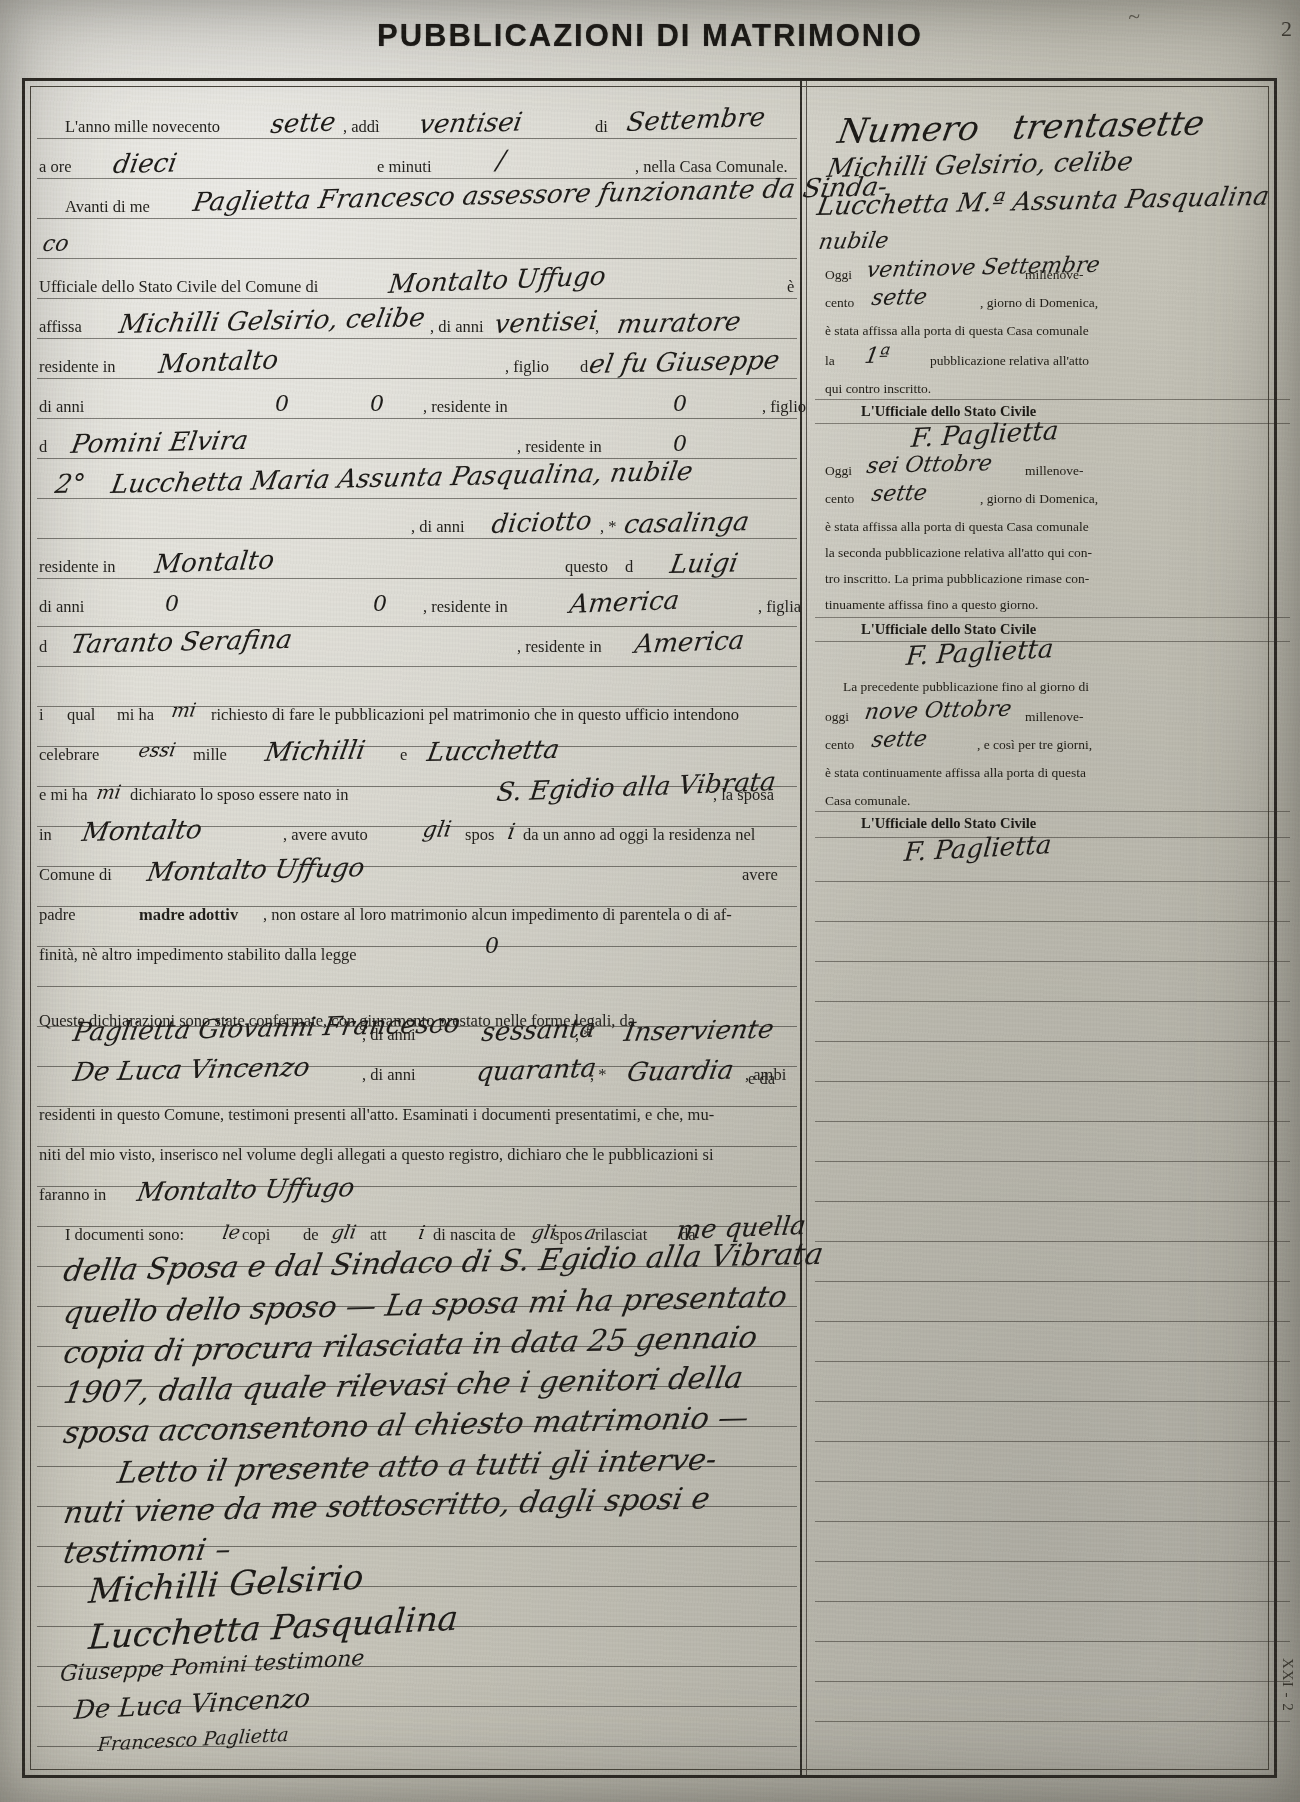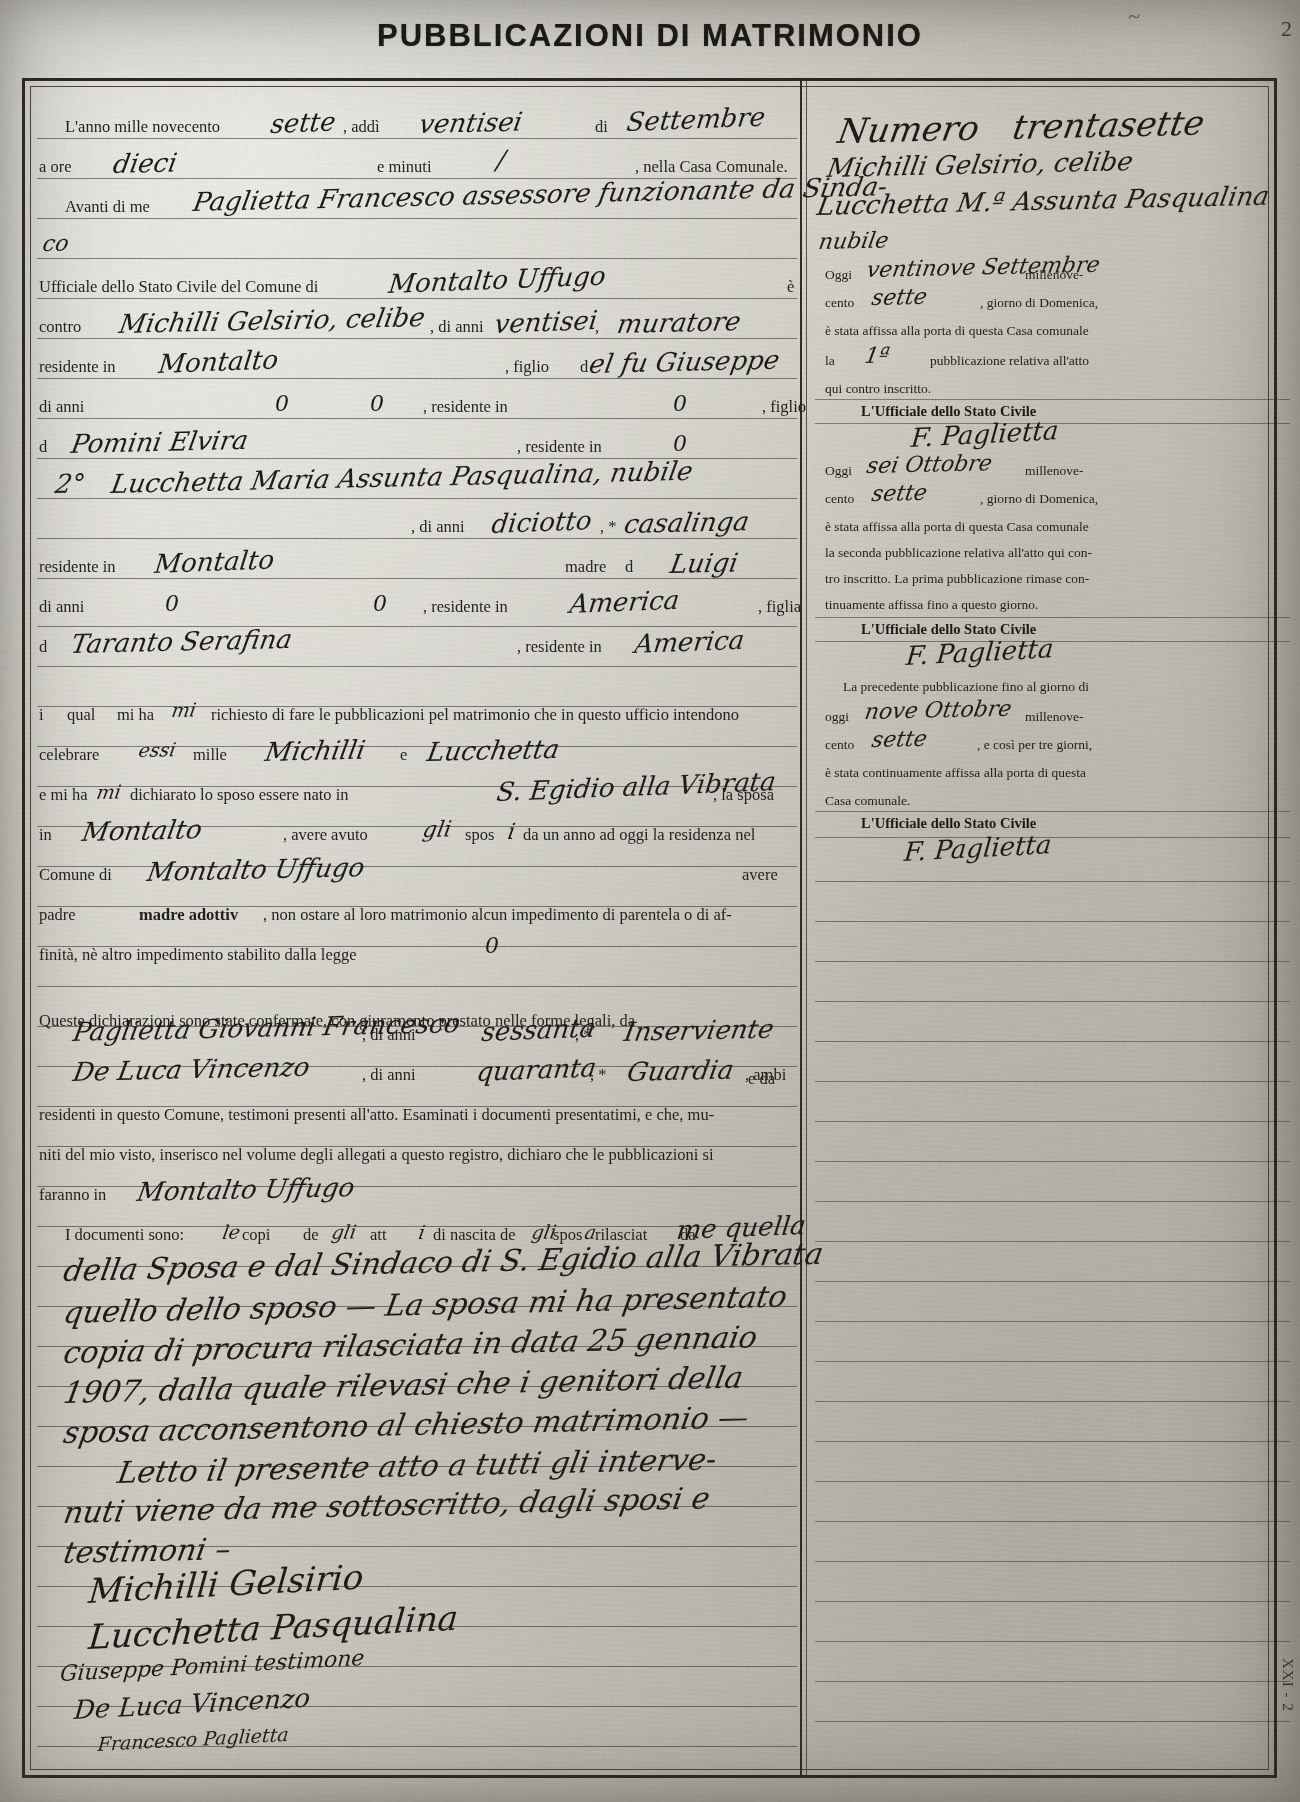--- a/index.html
+++ b/index.html
@@ -214,40 +214,40 @@
 
     <div class="pt" style="left:14px; top:76px;">a ore</div>
     <div class="pt" style="left:352px; top:76px;">e minuti</div>
     <div class="pt" style="left:610px; top:76px;">, nella Casa Comunale.</div>
 
     <div class="pt" style="left:40px; top:116px;">Avanti di me</div>
 
     <div class="pt" style="left:14px; top:196px;">Ufficiale dello Stato Civile del Comune di</div>
     <div class="pt" style="left:762px; top:196px;">è</div>
 
-    <div class="pt" style="left:14px; top:236px;">contro</div>
+    <div class="pt" style="left:14px; top:236px;">affissa</div>
     <div class="pt" style="left:405px; top:236px;">, di anni</div>
     <div class="pt" style="left:570px; top:236px;">,</div>
 
     <div class="pt" style="left:14px; top:276px;">residente in</div>
     <div class="pt" style="left:480px; top:276px;">, figlio</div>
     <div class="pt" style="left:555px; top:276px;">d</div>
 
     <div class="pt" style="left:14px; top:316px;">di anni</div>
     <div class="pt" style="left:398px; top:316px;">, residente in</div>
     <div class="pt" style="left:737px; top:316px;">, figlio</div>
 
     <div class="pt" style="left:14px; top:356px;">d</div>
     <div class="pt" style="left:492px; top:356px;">, residente in</div>
 
     <div class="pt" style="left:386px; top:436px;">, di anni</div>
     <div class="pt" style="left:575px; top:436px;">, *</div>
 
     <div class="pt" style="left:14px; top:476px;">residente in</div>
-    <div class="pt" style="left:540px; top:476px;">madre</div>
+    <div class="pt" style="left:540px; top:476px;">questo</div>
     <div class="pt" style="left:600px; top:476px;">d</div>
 
     <div class="pt" style="left:14px; top:516px;">di anni</div>
     <div class="pt" style="left:398px; top:516px;">, residente in</div>
     <div class="pt" style="left:733px; top:516px;">, figlia</div>
 
     <div class="pt" style="left:14px; top:556px;">d</div>
     <div class="pt" style="left:492px; top:556px;">, residente in</div>
 
     <div class="pt" style="left:14px; top:624px;">i</div>

